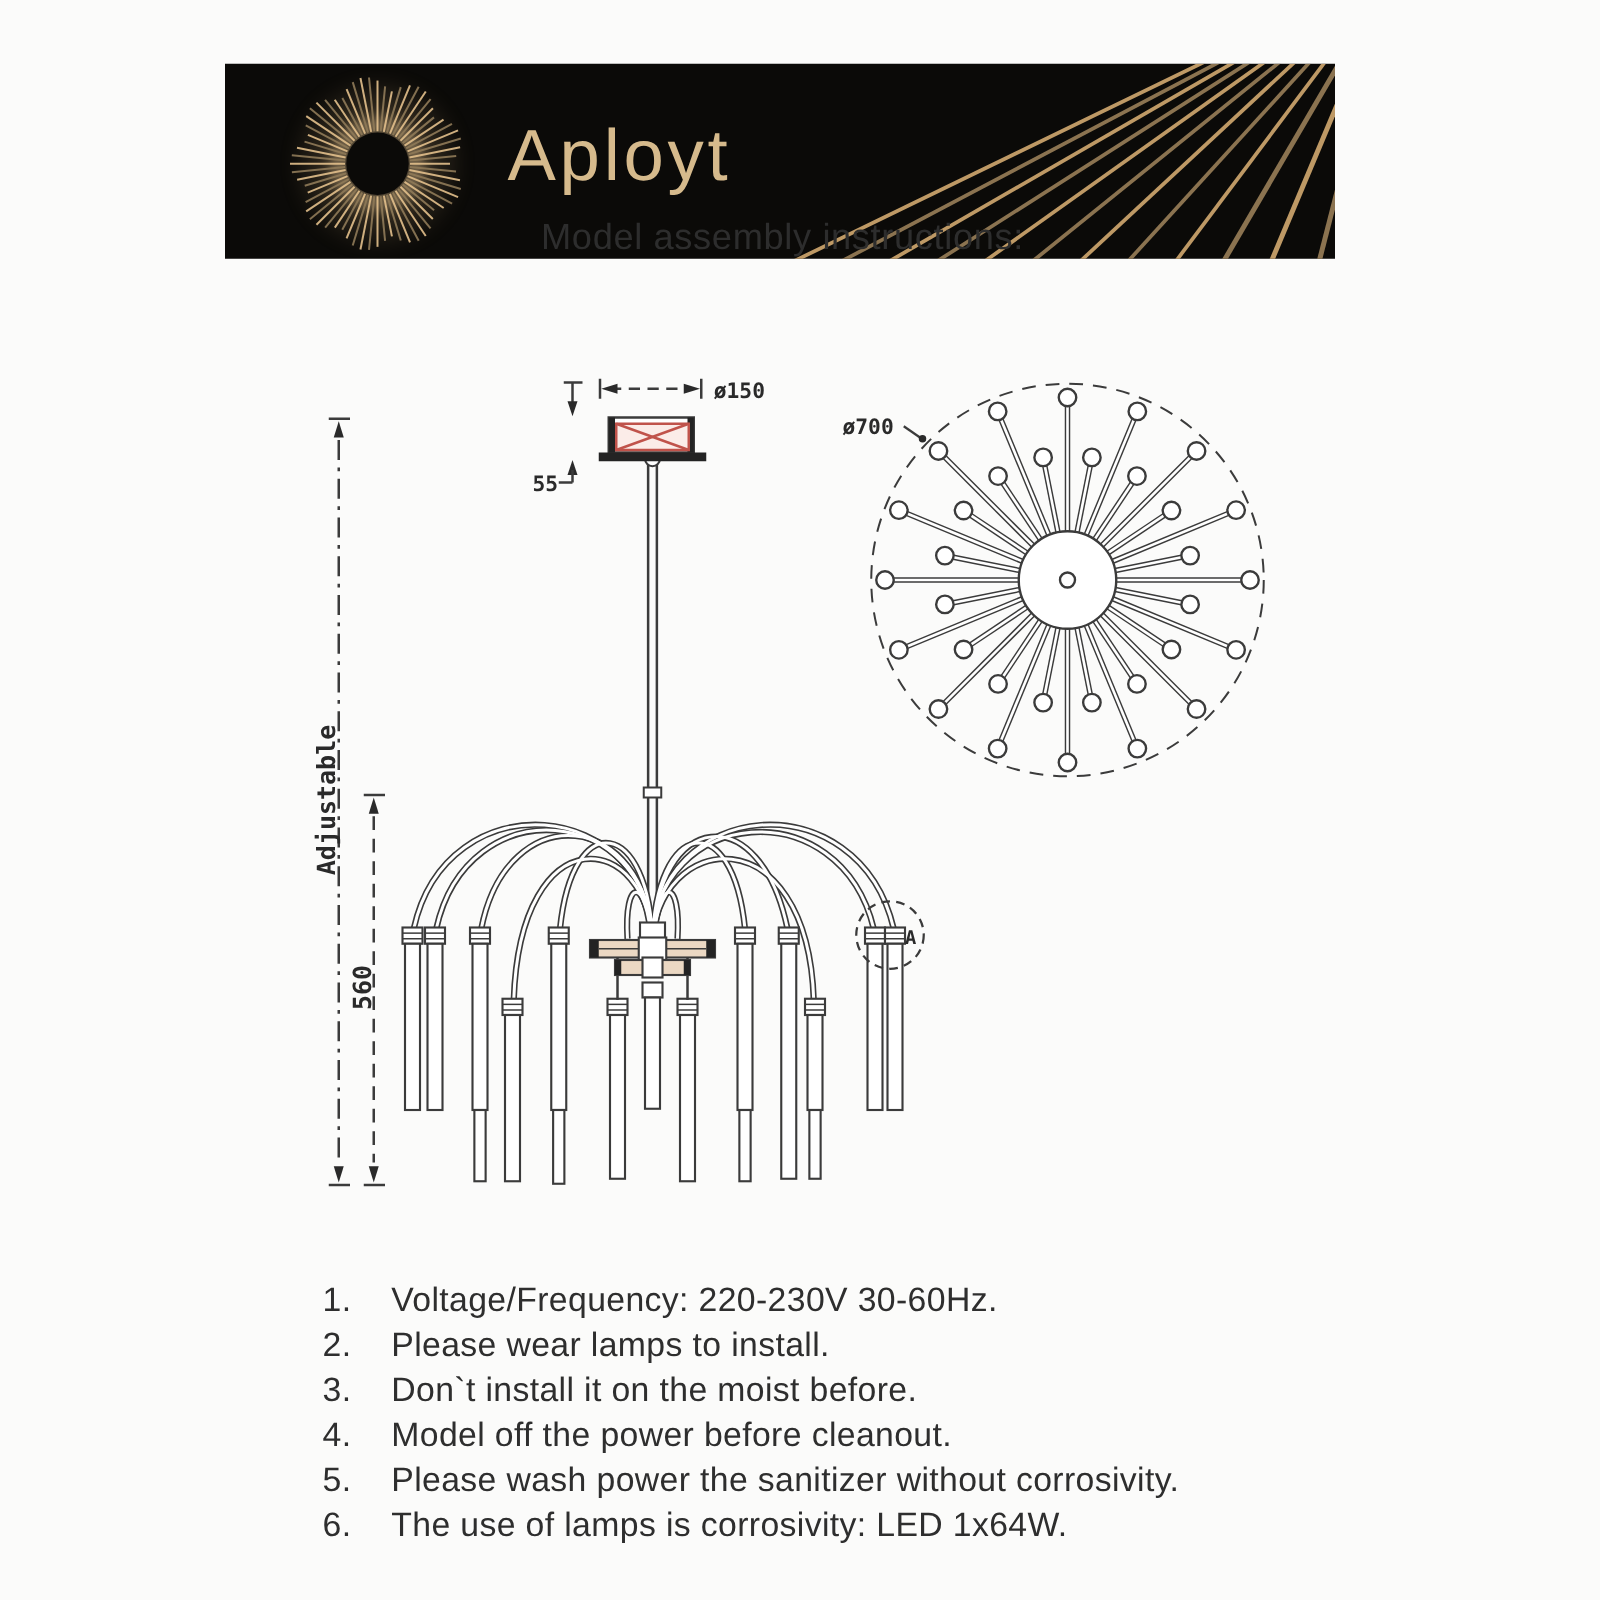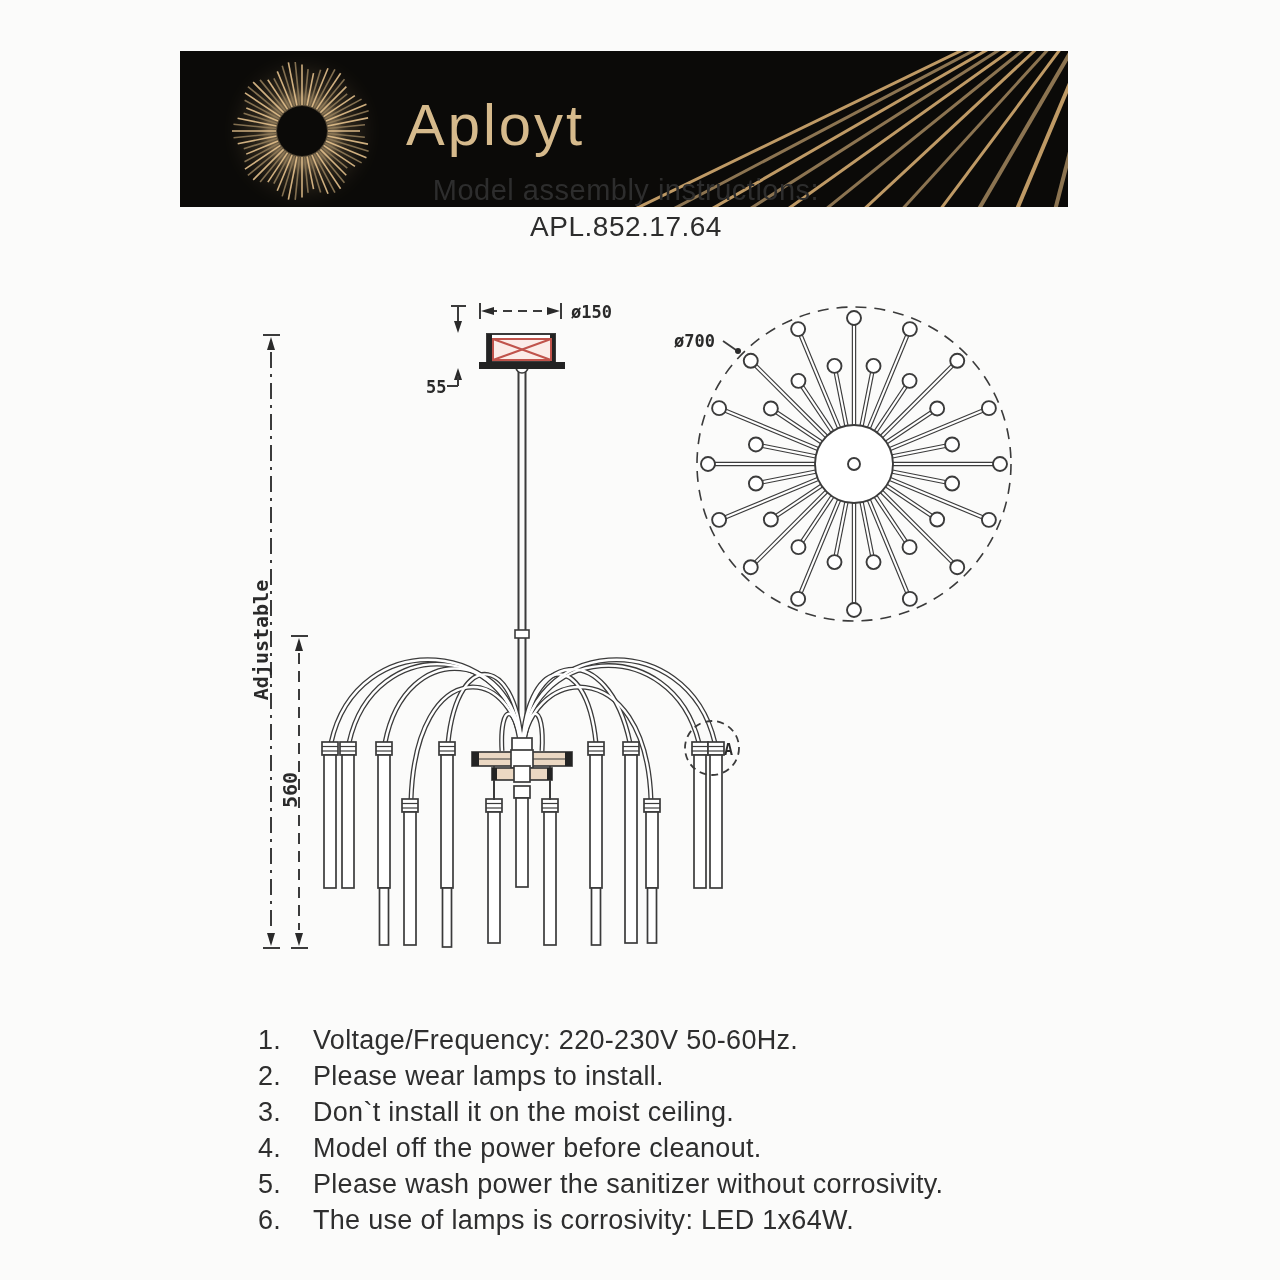--- a/index.html
+++ b/index.html
@@ -145,21 +145,20 @@
           <line x1="935" y1="-75" x2="830" y2="175" stroke="#c9a26b" stroke-width="4" opacity="0.95"></line>
           <line x1="935" y1="-75" x2="871" y2="175" stroke="#937a55" stroke-width="4" opacity="0.95"></line>
           <line x1="935" y1="-75" x2="912" y2="175" stroke="#c9a26b" stroke-width="4" opacity="0.95"></line>
         </g>
     </svg>
     <div class="brand">Aployt</div>
   </div>
 
   <div class="title-block">
     <div class="title-line1">Model assembly instructions:</div>
-    <div class="title-line2">APL.852.17.64</div>
   </div>
 
   <svg class="drawing-svg" width="1280" height="1280" viewBox="0 0 1280 1280">
 
     <g>
 
       <g>
         <line class="dline" x1="518.5" y1="368" x2="518.5" y2="750" stroke-width="2"></line>
         <line class="dline" x1="525.5" y1="368" x2="525.5" y2="750" stroke-width="2"></line>
         <rect x="515" y="630" width="14" height="8" fill="#ffffff" stroke="#3b3b3b" stroke-width="1.6"></rect>
@@ -461,29 +460,29 @@
         <polyline class="dline" points="723,341 736,350" stroke-width="1.8"></polyline>
         <circle cx="738" cy="351" r="3" fill="#2a2a2a"></circle>
       </g>
     </g>
   </svg>
 
   <div class="instructions">
     <ol>
       <li>
         <span class="num">1.</span>
-        <span class="txt">Voltage/Frequency: 220-230V 50-60Hz.</span>
+        <span class="txt">Voltage/Frequency: 220-230V 30-60Hz.</span>
       </li>
       <li>
         <span class="num">2.</span>
         <span class="txt">Please wear lamps to install.</span>
       </li>
       <li>
         <span class="num">3.</span>
-        <span class="txt">Don`t install it on the moist ceiling.</span>
+        <span class="txt">Don`t install it on the moist before.</span>
       </li>
       <li>
         <span class="num">4.</span>
         <span class="txt">Model off the power before cleanout.</span>
       </li>
       <li>
         <span class="num">5.</span>
         <span class="txt">Please wash power the sanitizer without corrosivity.</span>
       </li>
       <li>

